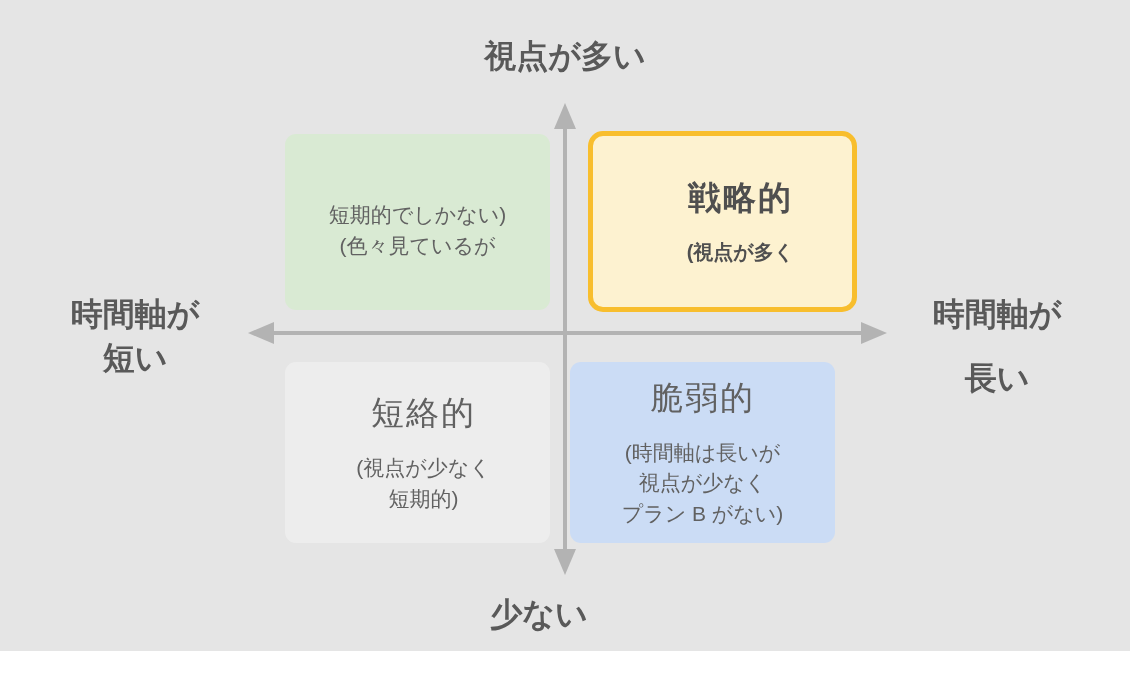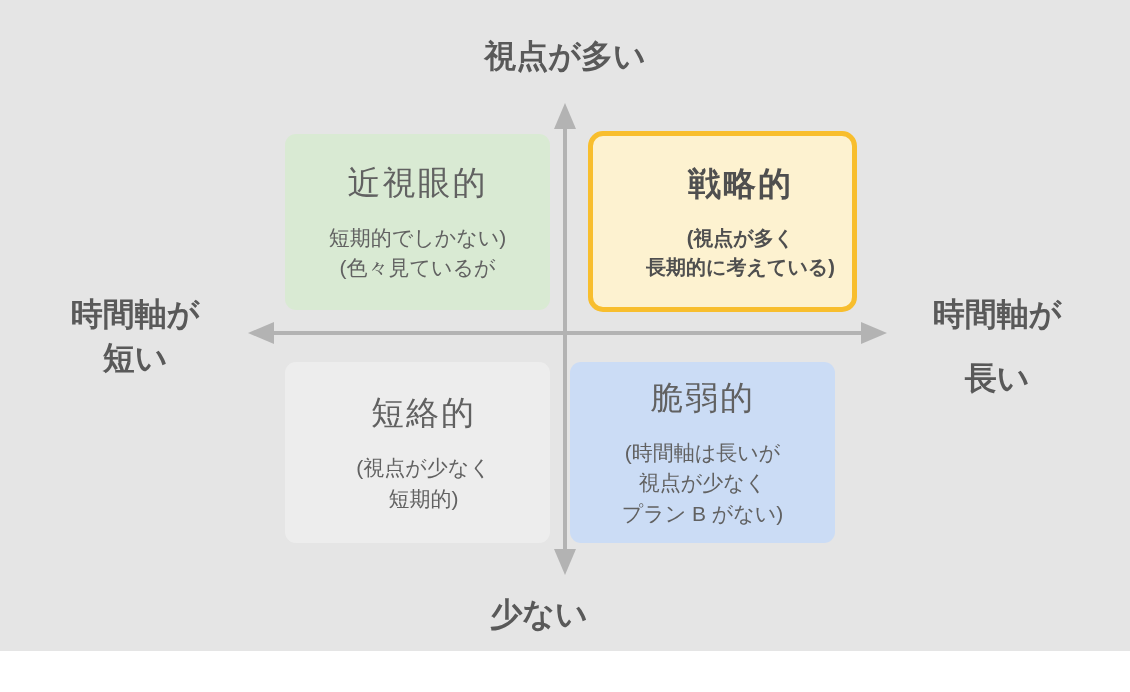--- a/index.html
+++ b/index.html
@@ -75,32 +75,30 @@
     <span style="display:block;">時間軸が</span>
     <span style="display:block;">短い</span>
   </div>
 
   <div class="axis-label" style="left:917px; top:292px; width:160px;">
     <span style="display:block;">時間軸が</span>
     <span style="display:block;margin-top:20px;">長い</span>
   </div>
 
   <div class="quadrant" style="left: 285px; top: 134px; width: 265px; height: 176px; background-color: rgb(217, 234, 211);">
-    <div class="q-title">近視眼的</div>
     <div class="q-subtitle">
       <span>短期的でしかない)</span>
       <span>(色々見ているが</span>
     </div>
   </div>
 
   <div class="quadrant emphasis" style="left: 588px; top: 131px; width: 269px; height: 181px; background-color: rgb(253, 242, 208); border-color: rgb(248, 190, 45); padding-left: 36px;">
     <div class="q-title">戦略的</div>
     <div class="q-subtitle">
       <span>(視点が多く</span>
-      <span>長期的に考えている)</span>
     </div>
   </div>
 
   <div class="quadrant" style="left: 285px; top: 362px; width: 265px; height: 181px; background-color: rgb(237, 237, 237); padding-left: 12px;">
     <div class="q-title">短絡的</div>
     <div class="q-subtitle">
       <span>(視点が少なく</span>
       <span>短期的)</span>
     </div>
   </div>

